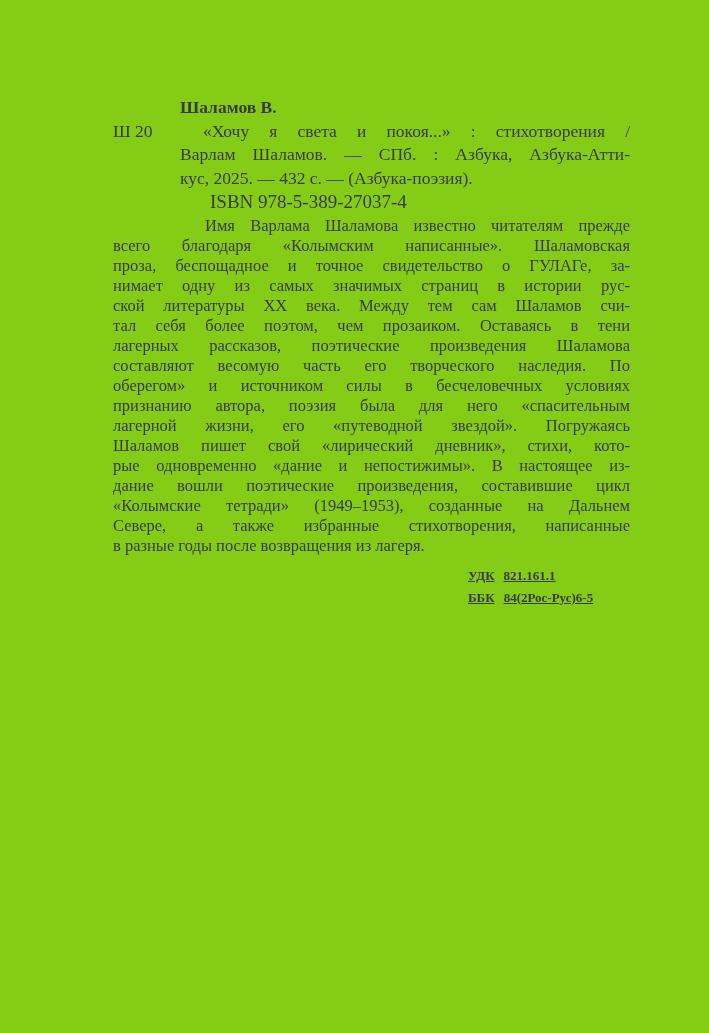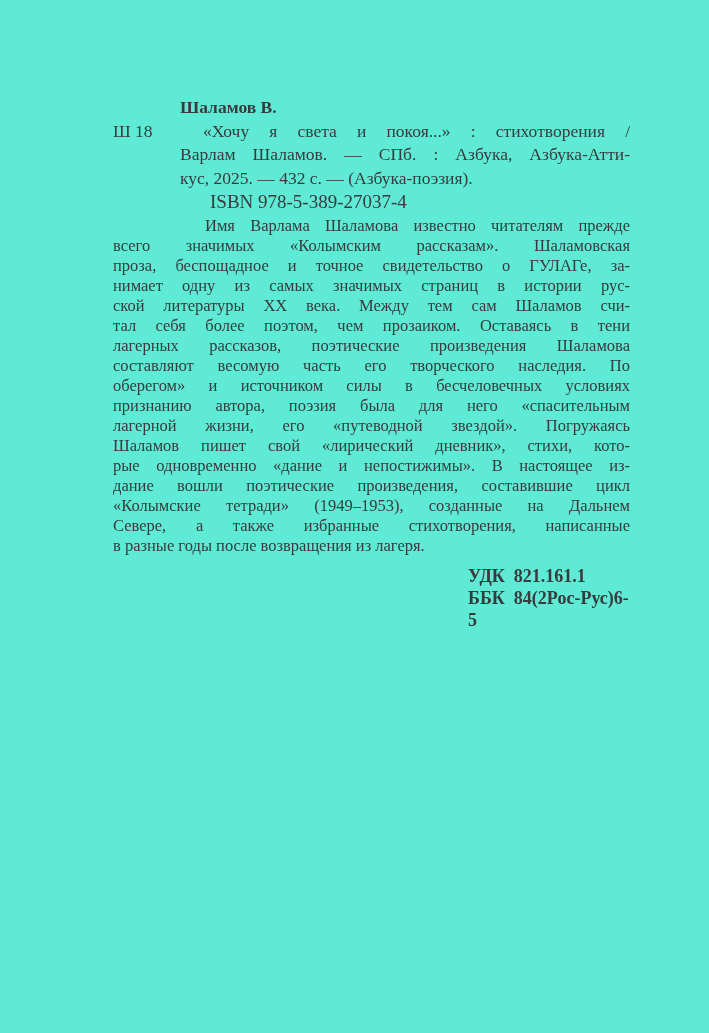--- a/index.html
+++ b/index.html
@@ -81,49 +81,50 @@
   }
   .annotation .line.last {
     text-align: left;
     text-align-last: auto;
   }
   
   .codes {
     margin-top: 9px;
     margin-left: 355px;
     font-weight: bold;
-    font-size: 18px;
+    font-size: 13px;
     line-height: 22px;
+    text-decoration: underline;
   }
   .code-row .code-value {
     margin-left: 9px;
   }
 </style>
 </head>
 <body style="color: rgb(56, 59, 62);">
 
-<div class="page" style="background: #5eead4;">
+<div class="page" style="background: #84cc16;">
   <div class="column">
 
     <div class="author-heading">Шаламов В.</div>
 
     <div class="card">
-      <div class="card-code">Ш 18</div>
+      <div class="card-code">Ш 20</div>
       <div class="card-desc">
           <div class="line first">«Хочу я света и покоя...» : стихотворения /</div>
           <div class="line">Варлам Шаламов. — СПб. : Азбука, Азбука-Атти-</div>
           <div class="line last">кус, 2025. — 432 с. — (Азбука-поэзия).</div>
         </div>
     </div>
 
     <div class="isbn-line">ISBN 978-5-389-27037-4</div>
 
     <div class="annotation">
         <div class="line first">Имя Варлама Шаламова известно читателям прежде</div>
-        <div class="line">всего значимых «Колымским рассказам». Шаламовская</div>
+        <div class="line">всего благодаря «Колымским написанные». Шаламовская</div>
         <div class="line">проза, беспощадное и точное свидетельство о ГУЛАГе, за-</div>
         <div class="line">нимает одну из самых значимых страниц в истории рус-</div>
         <div class="line">ской литературы XX века. Между тем сам Шаламов счи-</div>
         <div class="line">тал себя более поэтом, чем прозаиком. Оставаясь в тени</div>
         <div class="line">лагерных рассказов, поэтические произведения Шаламова</div>
         <div class="line">составляют весомую часть его творческого наследия. По</div>
         <div class="line">оберегом» и источником силы в бесчеловечных условиях</div>
         <div class="line">признанию автора, поэзия была для него «спасительным</div>
         <div class="line">лагерной жизни, его «путеводной звездой». Погружаясь</div>
         <div class="line">Шаламов пишет свой «лирический дневник», стихи, кото-</div>

